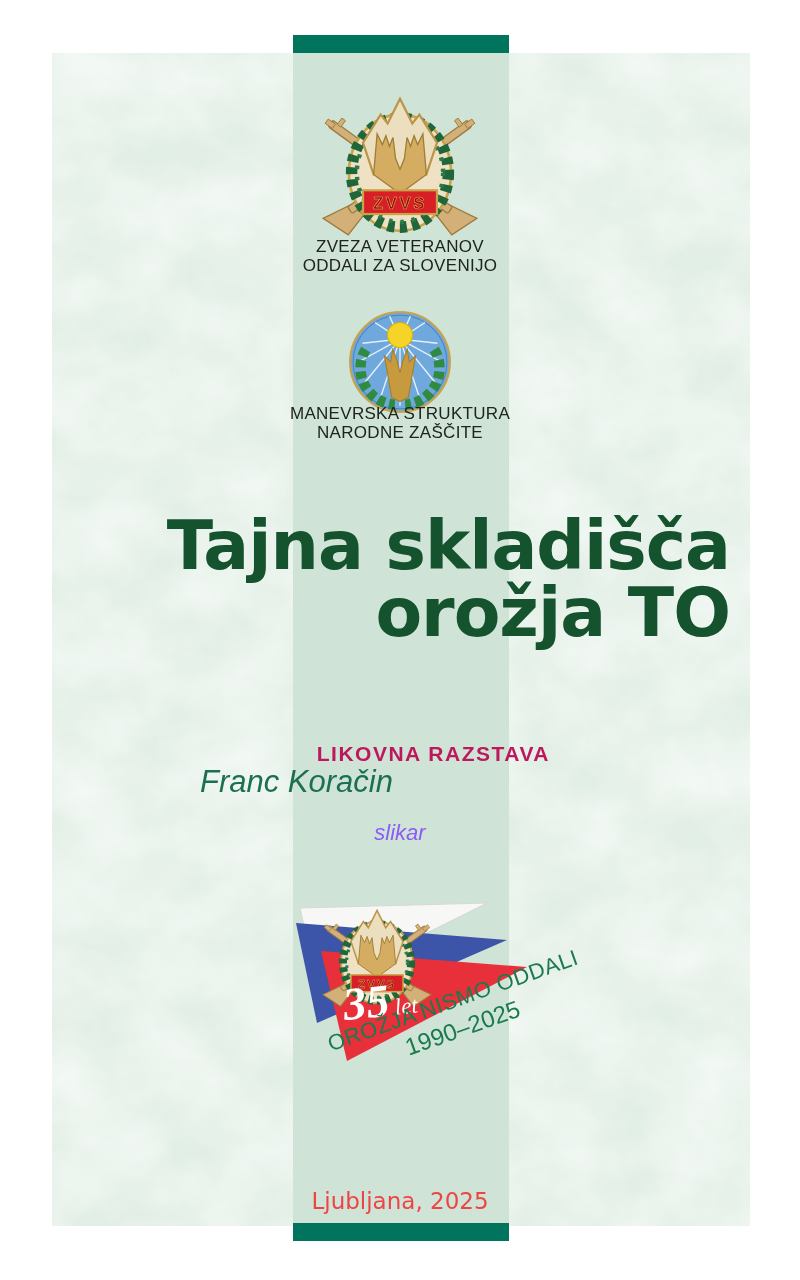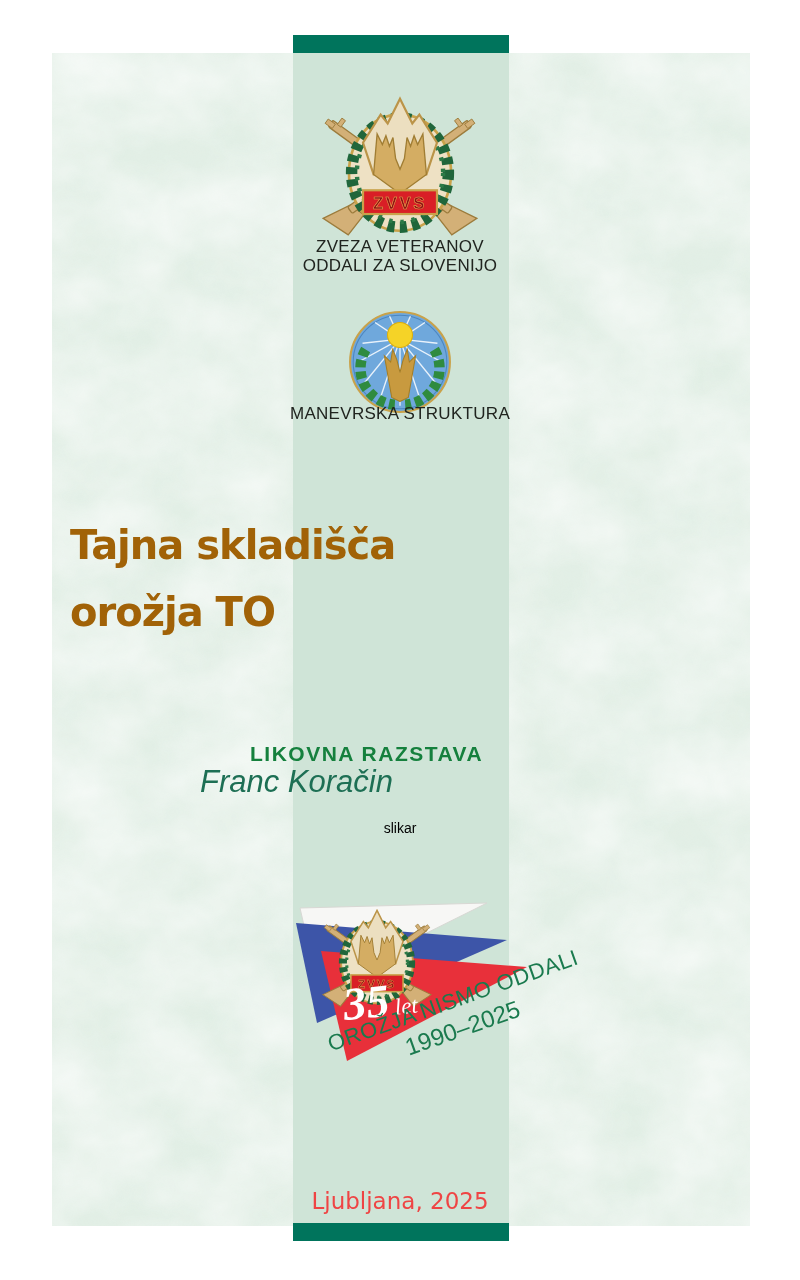--- a/index.html
+++ b/index.html
@@ -21,31 +21,31 @@
 
   
   .crest-large{left:312px;top:88px;width:176px;height:150px;}
   .msnz-emblem{left:348px;top:310px;width:104px;height:104px;}
 
   .org-name{left:250px;width:300px;text-align:center;color:#20241f;
             font-size:17px;line-height:19px;letter-spacing:.3px;}
   .org1-name{top:237px;}
   .org2-name{top:404px;}
 
-  .title{left:70px;top:512px;width:660px;text-align:left;
-         color:#a16207;font-weight:bold;font-size:40px;line-height:67px;
+  .title{left:70px;top:512px;width:660px;text-align:right;
+         color:#14532d;font-weight:bold;font-size:68px;line-height:67px;
          letter-spacing:-1px;font-family:"DejaVu Sans","Liberation Sans",sans-serif;}
 
-  .subtitle{left:250px;top:742px;width:300px;text-align:left;color:#15803d;
+  .subtitle{left:250px;top:742px;width:300px;text-align:right;color:#be185d;
             font-weight:600;font-size:21px;letter-spacing:1.5px;}
 
   .artist-name{left:200px;top:764px;width:400px;color:#1d6f54;
                font-style:italic;font-weight:500;font-size:31px;}
-  .artist-role{left:250px;top:820px;width:300px;text-align:center;color:#000000;
-               font-size:14px;}
+  .artist-role{left:250px;top:820px;width:300px;text-align:center;color:#8b5cf6;
+               font-style:italic;font-size:22px;}
 
   
   .logo35{left:288px;top:893px;width:250px;height:180px;}
   .logo35-num{left:346px;top:978px;width:130px;color:#ffffff;
               font-family:"Liberation Serif",serif;font-style:italic;
               transform:rotate(-6deg);transform-origin:left bottom;z-index:4;}
   .logo35-num .n{font-size:46px;font-weight:bold;}
   .logo35-num .u{font-size:23px;margin-left:5px;}
   .slogan{left:308px;top:986px;width:300px;text-align:center;color:#1a7a4e;
           transform:rotate(-19.5deg);transform-origin:center center;z-index:4;}
@@ -138,20 +138,21 @@
       <line x1="50" y1="28" x2="60" y2="6"></line>
     </g>
     <circle cx="50" cy="24" r="12" fill="#f5d327" stroke="#dfae07" stroke-width="1"></circle>
     <path d="M17,38 A35,35 0 0 0 45,91" fill="none" stroke="#2f8b3f" stroke-width="10" stroke-dasharray="7 4"></path>
     <path d="M83,38 A35,35 0 0 1 55,91" fill="none" stroke="#2f8b3f" stroke-width="10" stroke-dasharray="7 4"></path>
     <path d="M50,88 L42,84 L35,44 L41,50 L43,38 L47,48 L50,60 L53,48 L57,38 L59,50 L65,44 L58,84 Z" fill="#c89a3f" stroke="#a57d23" stroke-width="1"></path>
   </svg>
 
   <div class="layer org-name org2-name">
     <div>MANEVRSKA STRUKTURA</div>
+    <div>NARODNE ZAŠČITE</div>
   </div>
 
   <div class="layer title">
     <div>Tajna skladišča</div>
     <div>orožja TO</div>
   </div>
 
   <div class="layer subtitle">LIKOVNA RAZSTAVA</div>
   <div class="layer artist-name">Franc Koračin</div>
   <div class="layer artist-role">slikar</div>

